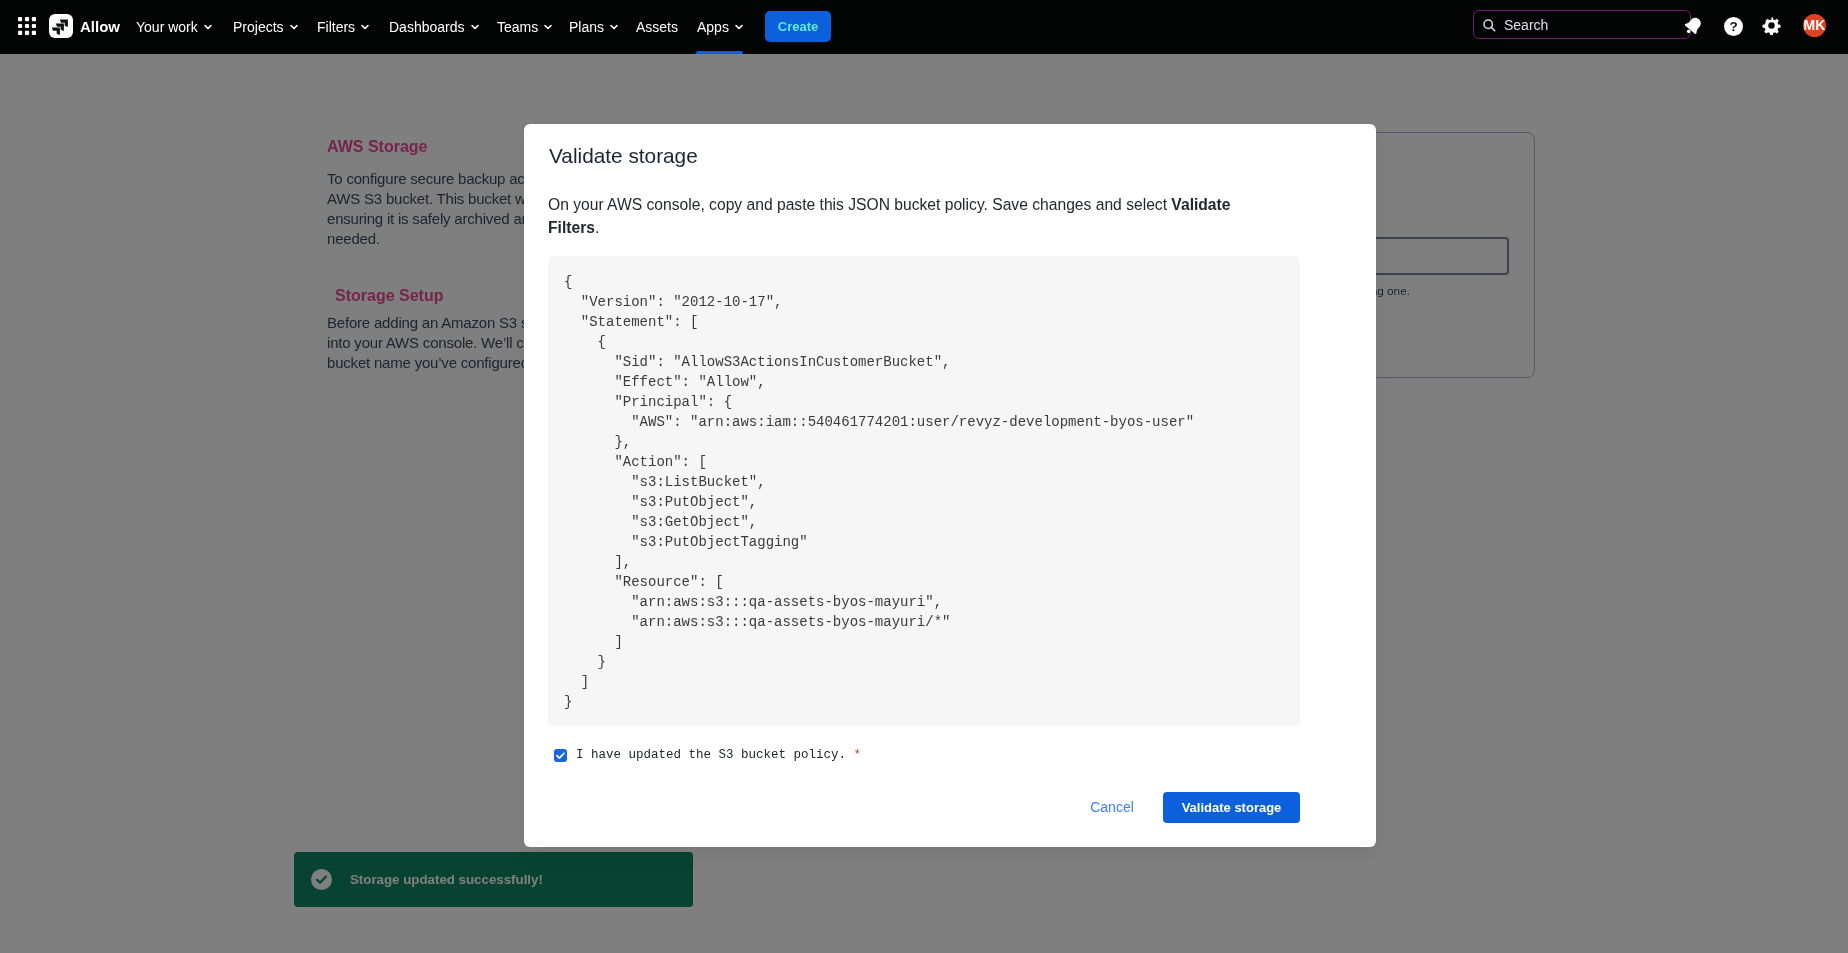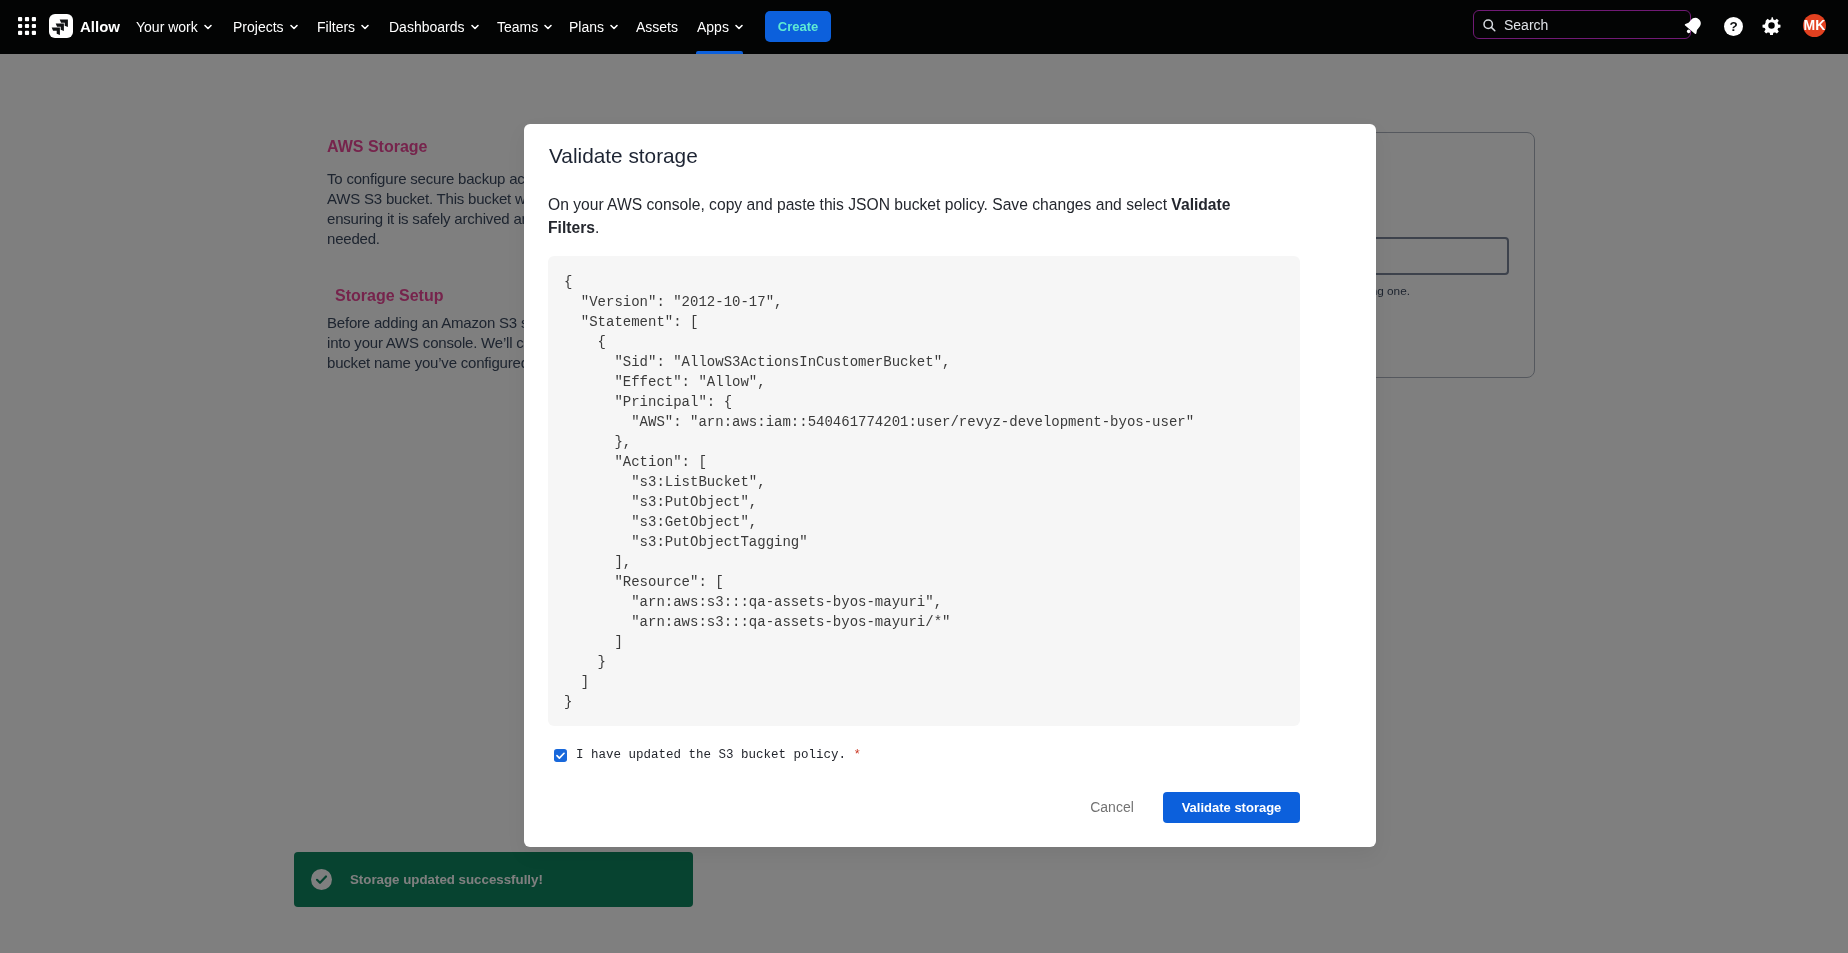--- a/index.html
+++ b/index.html
@@ -36,21 +36,21 @@
   #overlay { position:absolute; left:0; top:54px; width:1848px; height:899px; background:rgba(0,0,0,0.5); z-index:10; }
 
   
   #modal { position:absolute; left:524px; top:124px; width:852px; height:723px; background:#fff; border-radius:6px; z-index:15; box-shadow:0 8px 20px rgba(0,0,0,0.06); }
   #mtitle { position:absolute; left:25px; top:20px; font-size:20.8px; font-weight:400; color:#1d2433; }
   #mbody { position:absolute; left:24px; top:69px; width:760px; font-size:15.65px; line-height:23px; color:#24272e; }
   #mcode { position:absolute; left:24px; top:132px; width:752px; height:470px; background:#f6f6f6; border-radius:6px; }
   #mcode pre { font-family:"Liberation Mono", monospace; font-size:14px; line-height:20px; color:#3b3b3b; padding:16px; }
   #mchecklabel { position:absolute; left:52px; top:623.5px; font-size:12.5px; color:#24272e;font-family:Liberation Mono, monospace; }
   #mchecklabel .req { color:#CA3521; }
-  #cancelbtn { position:absolute; left:548px; top:668px; width:80px; height:31px; line-height:31px; text-align:center; color:#737373; font-size:14px; font-weight:500; }
+  #cancelbtn { position:absolute; left:548px; top:668px; width:80px; height:31px; line-height:31px; text-align:center; color:#3b82f6; font-size:14px; font-weight:500; }
   #validatebtn { position:absolute; left:639px; top:668px; width:137px; height:31px; background:#0C60DC; border-radius:4px; color:#fff; font-size:13px; font-weight:700; text-align:center; line-height:31px; }
 </style>
 </head>
 <body>
 <div id="app">
 
   <div id="leftcol">
     <div class="h2" style="position:absolute; top:138px; left:0;">AWS Storage</div>
     <div class="para" style="position:absolute; top:169px; left:0;">
       To configure secure backup access, connect your own<br>

